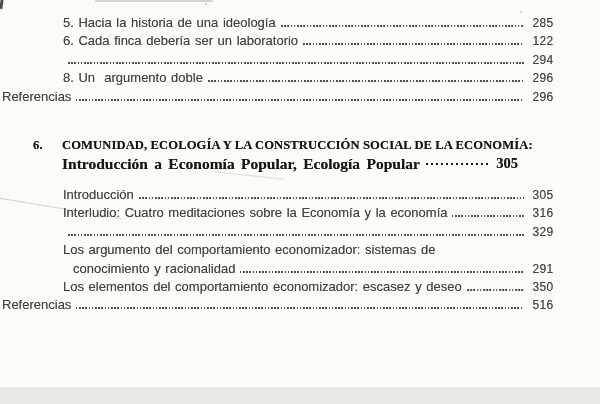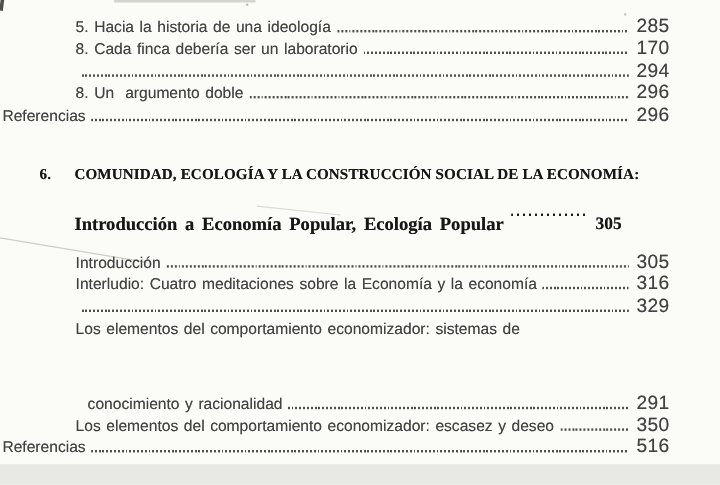--- a/index.html
+++ b/index.html
@@ -34,51 +34,50 @@
     text-shadow: 0 0 0.45px rgba(70,70,70,.55);
   }
   .row {
     display: flex;
     align-items: baseline;
     line-height: 18.4px;
     font-size: 13px;
     word-spacing: 1px;
   }
   .ind1 { padding-left: 61px; }
-  .wrapline { padding-left: 71px; margin-top: 44px; }
+  .wrapline { padding-left: 71px; }
   .lbl { white-space: pre; }
   .leader {
     flex: 1;
     height: 2px;
     margin: 0 4px 0 5px;
     background-image: repeating-linear-gradient(to right, #4e4e4e 0 1.6px, transparent 1.6px 3.2px);
     background-position: bottom;
   }
-  .pg { min-width: 30px; text-align: right; font-size: 16px; letter-spacing: 0.3px; }
+  .pg { min-width: 30px; text-align: center; font-size: 12px; letter-spacing: 0.3px; }
 
   
   .chapter {
     margin-top: 30px;
     padding-left: 31px;
     font-family: "Liberation Serif", "DejaVu Serif", serif;
     font-weight: bold;
     color: #161616;
     text-shadow: 0 0 0.4px rgba(20,20,20,.6);
   }
   .ch-line1 { display: flex; line-height: 18px; font-size: 12.6px; letter-spacing: 0.1px; }
   .ch-num { width: 29px; }
   .ch-line2 {
     display: flex;
-    align-items: flex-start;
+    align-items: center;
     padding-left: 29px;
     padding-right: 40px;
     line-height: 19px;
     font-size: 15.5px;
     word-spacing: 2.5px;
-    margin-top: 24px;
   }
   .ch-leader {
     flex: 1;
     height: 2px;
     margin: 0 8px 0 6px;
     background-image: repeating-linear-gradient(to right, #1c1c1c 0 1.8px, transparent 1.8px 5px);
   }
   .ch-pg { font-size: 14.5px; }
 
   .sub { margin-top: 13px; }
@@ -97,23 +96,23 @@
 
   <div class="toc">
 
     <div>
       <div class="row ind1">
         <span class="lbl">5. Hacia la historia de una ideología</span>
         <span class="leader"></span>
         <span class="pg">285</span>
       </div>
       <div class="row ind1">
-        <span class="lbl">8. Cada finca debería ser un laboratorio</span>
+        <span class="lbl">6. Cada finca debería ser un laboratorio</span>
         <span class="leader"></span>
-        <span class="pg">170</span>
+        <span class="pg">122</span>
       </div>
       <div class="row ind1">
         <span class="leader"></span>
         <span class="pg">294</span>
       </div>
       <div class="row ind1">
         <span class="lbl">8. Un  argumento doble</span>
         <span class="leader"></span>
         <span class="pg">296</span>
       </div>
@@ -145,21 +144,21 @@
       <div class="row ind1">
         <span class="lbl">Interludio: Cuatro meditaciones sobre la Economía y la economía</span>
         <span class="leader"></span>
         <span class="pg">316</span>
       </div>
       <div class="row ind1">
         <span class="leader"></span>
         <span class="pg">329</span>
       </div>
       <div class="row ind1">
-        <span class="lbl">Los elementos del comportamiento economizador: sistemas de</span>
+        <span class="lbl">Los argumento del comportamiento economizador: sistemas de</span>
       </div>
       <div class="row wrapline">
         <span class="lbl">conocimiento y racionalidad</span>
         <span class="leader"></span>
         <span class="pg">291</span>
       </div>
       <div class="row ind1">
         <span class="lbl">Los elementos del comportamiento economizador: escasez y deseo</span>
         <span class="leader"></span>
         <span class="pg">350</span>

